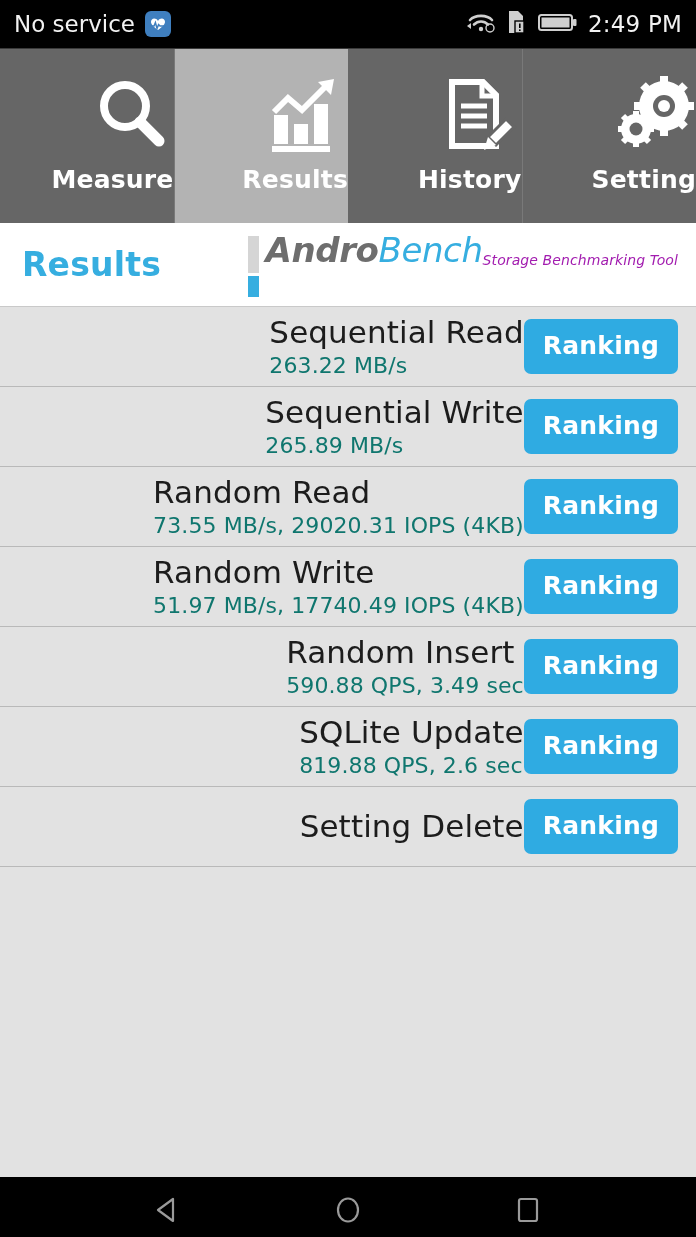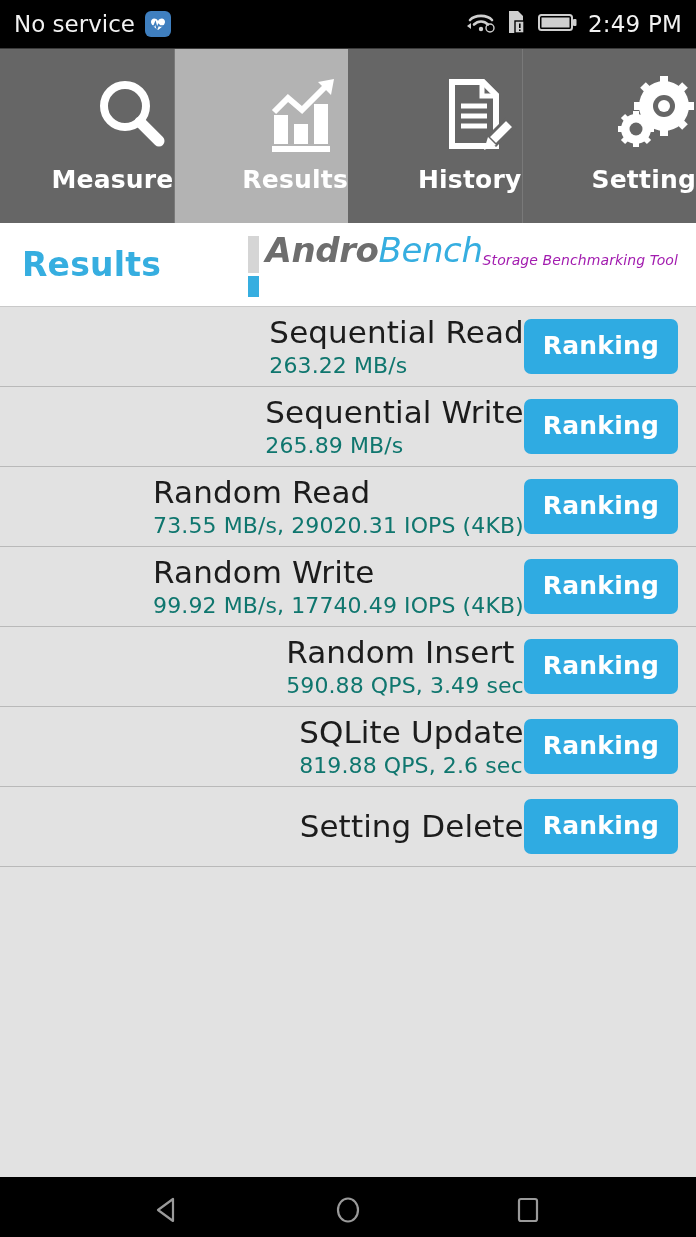--- a/index.html
+++ b/index.html
@@ -316,21 +316,21 @@
     <div class="result-texts">
       <div class="result-name">Random Read</div>
       <div class="result-value">73.55 MB/s, 29020.31 IOPS (4KB)</div>
     </div>
     <button class="ranking-button">Ranking</button>
   </div>
 
   <div class="result-row">
     <div class="result-texts">
       <div class="result-name">Random Write</div>
-      <div class="result-value">99.92 MB/s, 17740.49 IOPS (4KB)</div>
+      <div class="result-value">51.97 MB/s, 17740.49 IOPS (4KB)</div>
     </div>
     <button class="ranking-button">Ranking</button>
   </div>
 
   <div class="result-row">
     <div class="result-texts">
       <div class="result-name">Random Insert</div>
       <div class="result-value">590.88 QPS, 3.49 sec</div>
     </div>
     <button class="ranking-button">Ranking</button>

